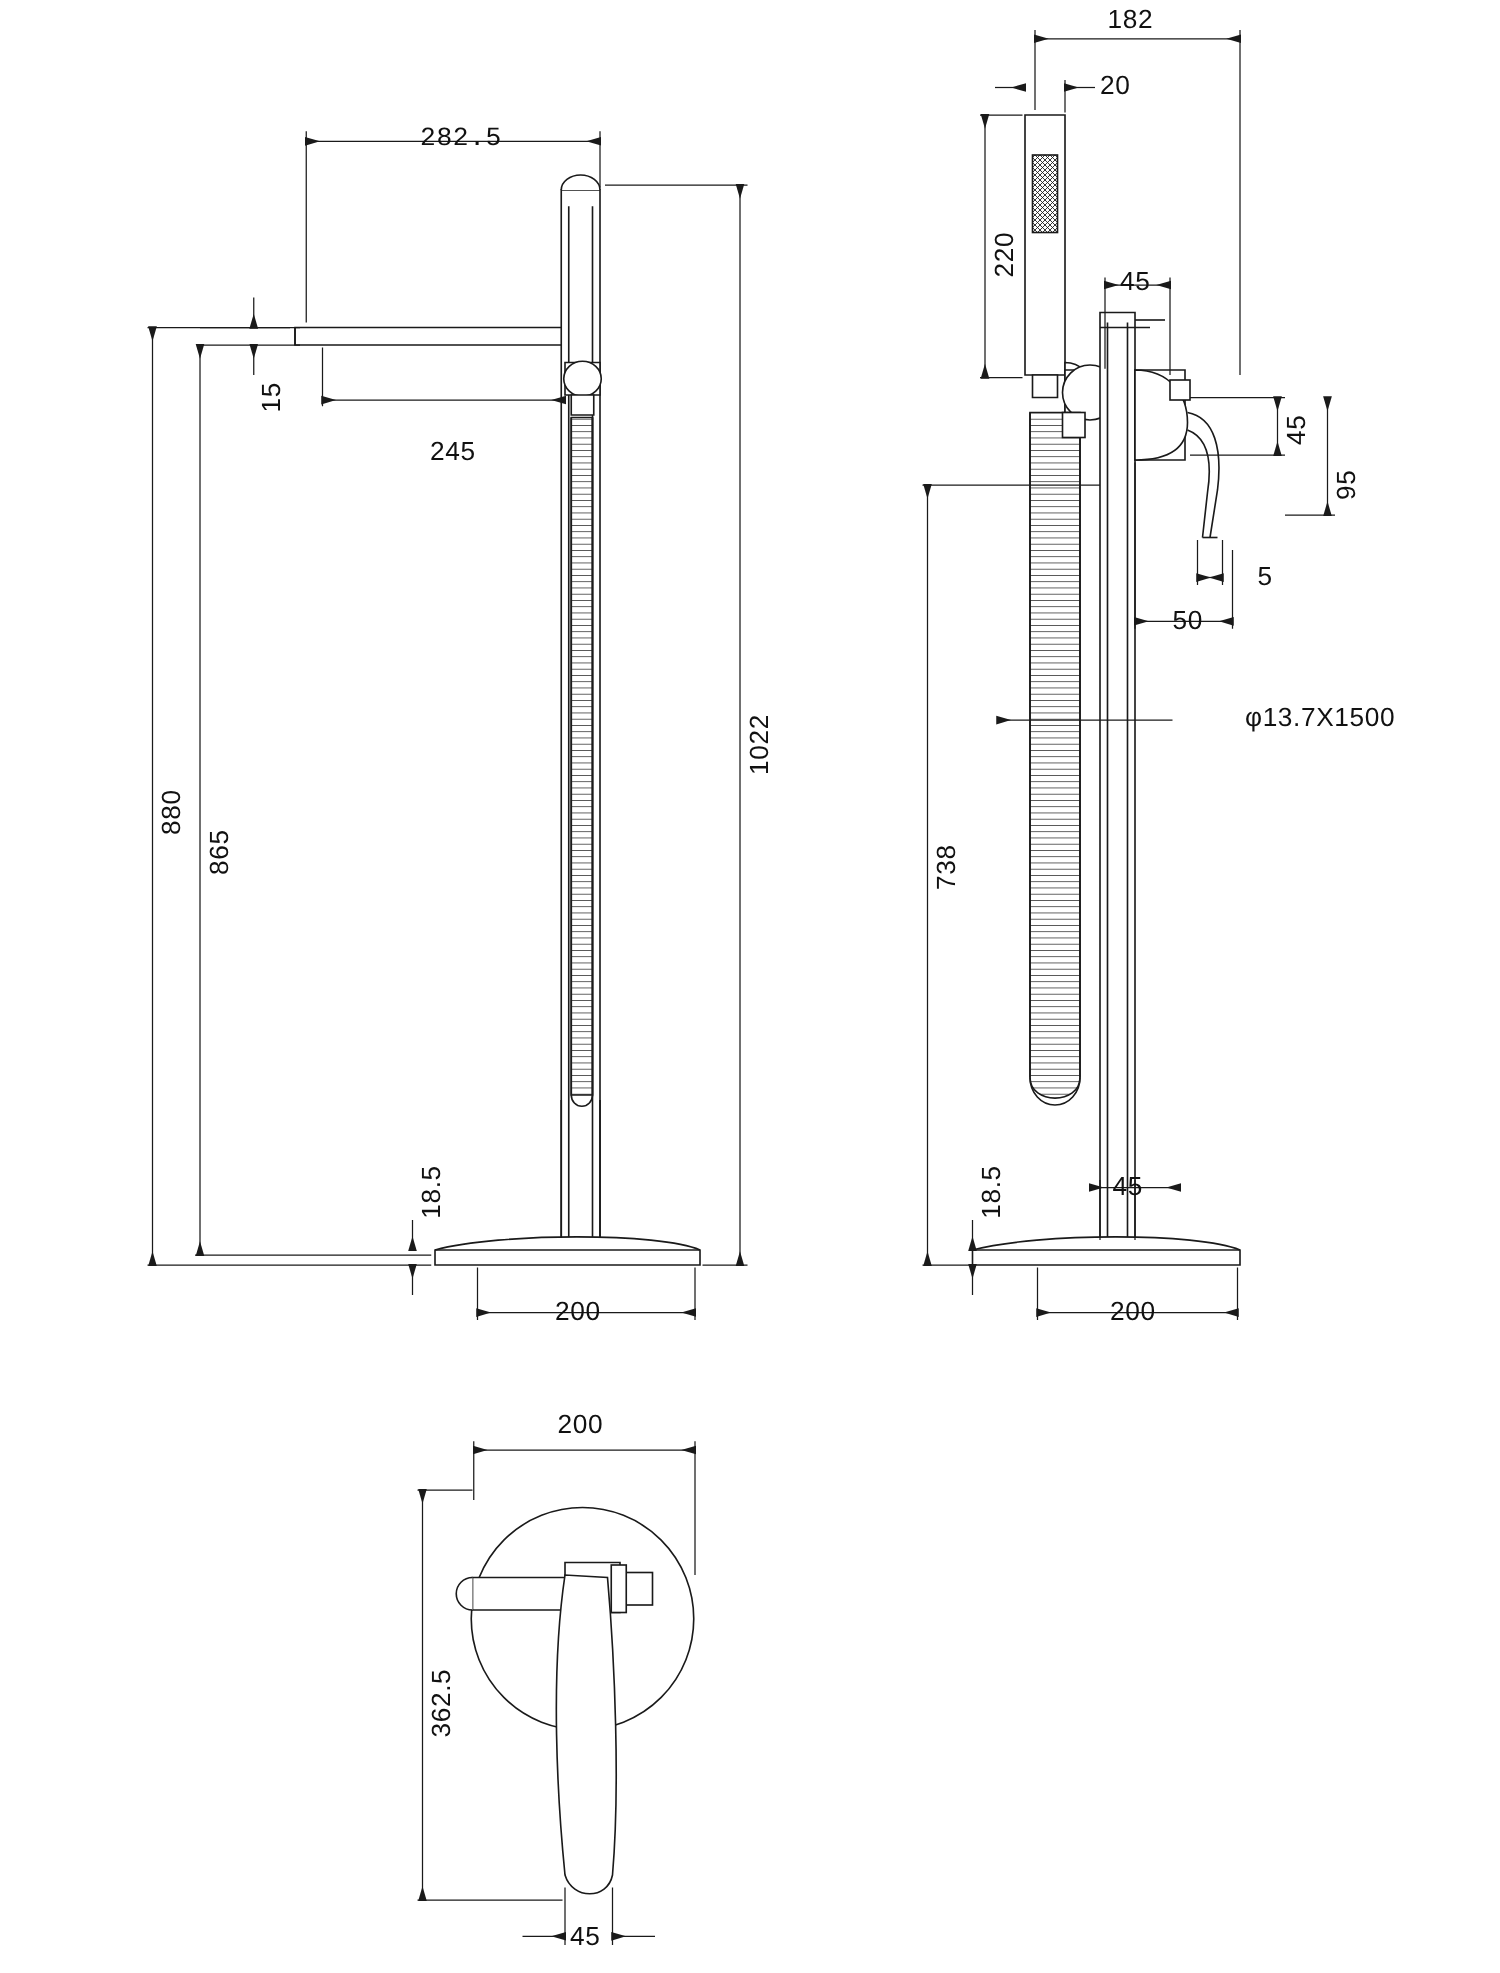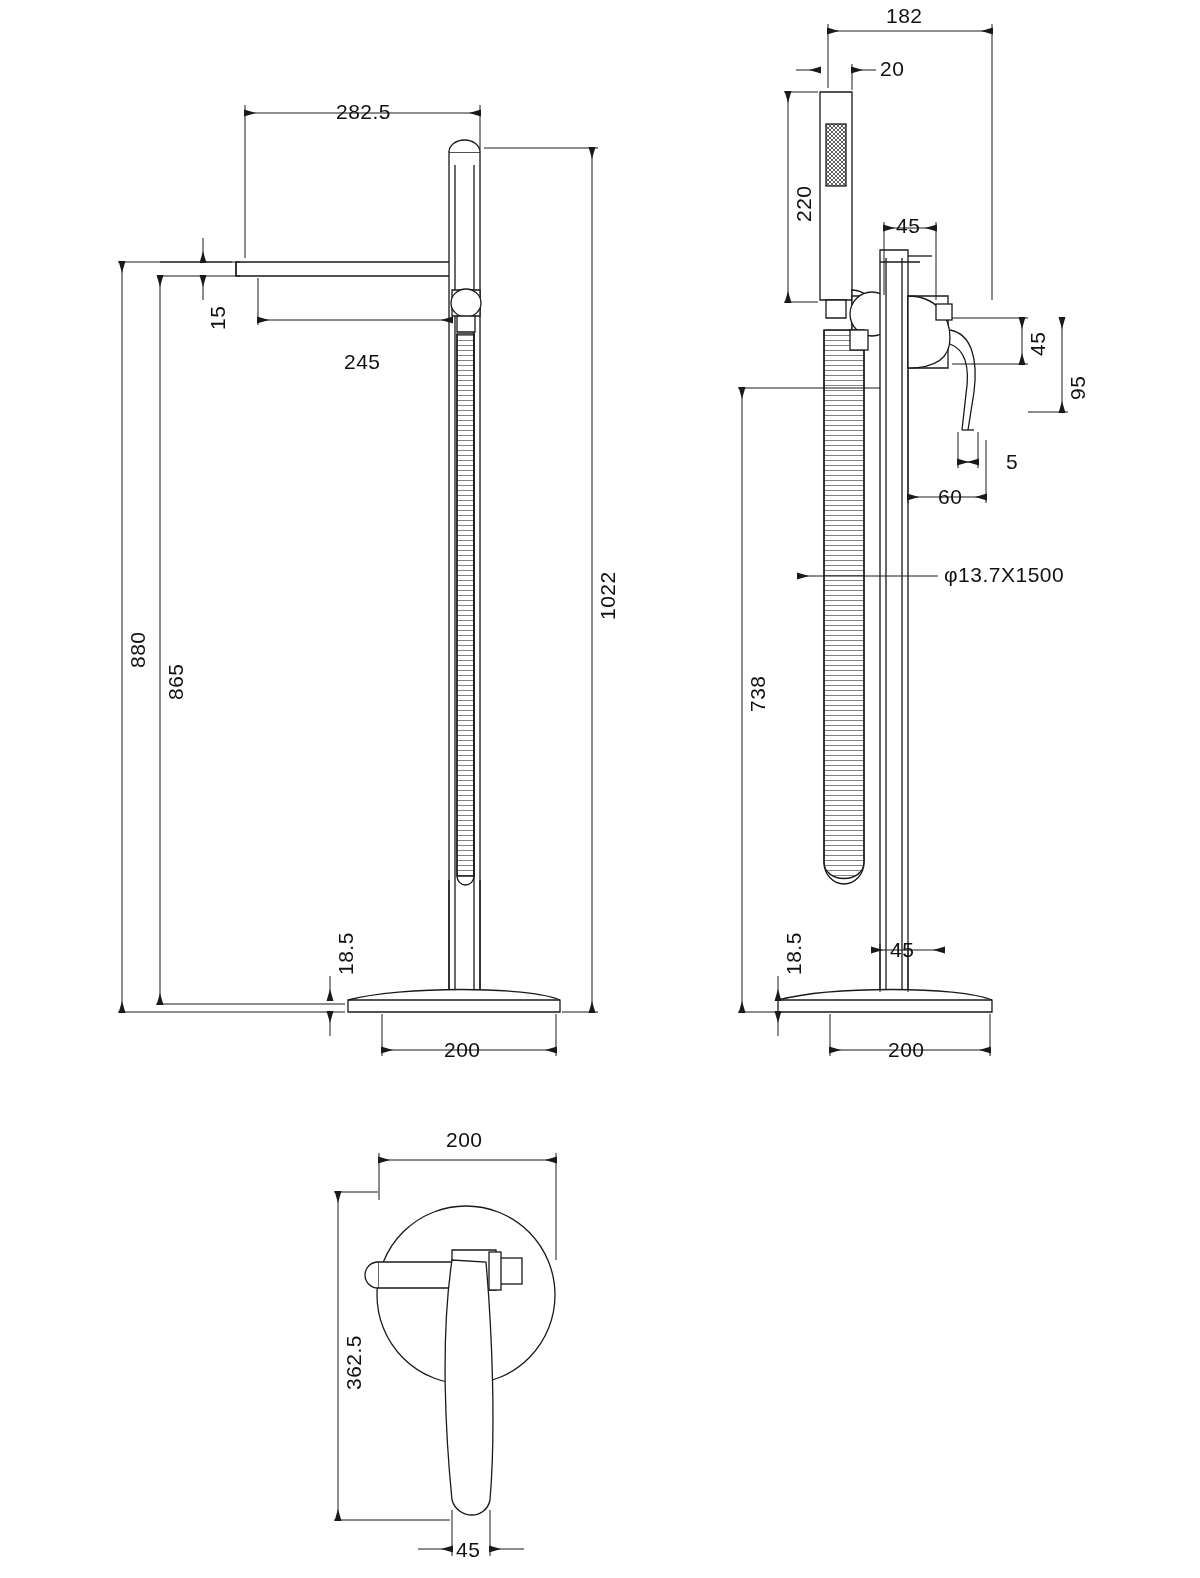--- a/index.html
+++ b/index.html
@@ -206,38 +206,38 @@
 
       <line x1="418" y1="1549" x2="452" y2="1549" marker-end="url(#arrIn)"></line>
       <line x1="490" y1="1549" x2="524" y2="1549" marker-start="url(#arrOut)"></line>
       <line x1="452" y1="1510" x2="452" y2="1556"></line>
       <line x1="490" y1="1510" x2="490" y2="1556"></line>
     </g>
 
   </g>
 </svg>
 
-<div class="dim-label" style="left:336px;top:100px;">282.5</div>
+<div class="dim-label" style="left:336px;top:100px;font-family:Liberation Mono, monospace;">282.5</div>
 <div class="dim-label rot" style="left:206px;top:330px;transform:rotate(-90deg);">15</div>
 <div class="dim-label" style="left:344px;top:306px;margin-top:44px;">245</div>
 <div class="dim-label rot" style="left:596px;top:620px;transform:rotate(-90deg);">1022</div>
 <div class="dim-label rot" style="left:126px;top:668px;transform:rotate(-90deg);">880</div>
 <div class="dim-label rot" style="left:164px;top:700px;transform:rotate(-90deg);">865</div>
 <div class="dim-label rot" style="left:334px;top:975px;transform:rotate(-90deg);">18.5</div>
 <div class="dim-label" style="left:444px;top:1038px;">200</div>
 
 <div class="dim-label" style="left:886px;top:4px;">182</div>
 <div class="dim-label" style="left:880px;top:57px;">20</div>
 <div class="dim-label rot" style="left:792px;top:222px;transform:rotate(-90deg);">220</div>
 <div class="dim-label" style="left:896px;top:214px;">45</div>
 <div class="dim-label rot" style="left:1026px;top:356px;transform:rotate(-90deg);">45</div>
 <div class="dim-label rot" style="left:1066px;top:400px;transform:rotate(-90deg);">95</div>
 <div class="dim-label" style="left:1006px;top:450px;">5</div>
-<div class="dim-label" style="left:938px;top:485px;">60</div>
-<div class="dim-label" style="left:944px;top:563px;">φ13.7X1500</div>
+<div class="dim-label" style="left:938px;top:485px;">50</div>
+<div class="dim-label" style="left:996px;top:563px;">φ13.7X1500</div>
 <div class="dim-label rot" style="left:746px;top:712px;transform:rotate(-90deg);">738</div>
 <div class="dim-label rot" style="left:782px;top:975px;transform:rotate(-90deg);">18.5</div>
 <div class="dim-label" style="left:890px;top:938px;">45</div>
 <div class="dim-label" style="left:888px;top:1038px;">200</div>
 
 <div class="dim-label" style="left:446px;top:1128px;">200</div>
 <div class="dim-label rot" style="left:342px;top:1390px;transform:rotate(-90deg);">362.5</div>
 <div class="dim-label" style="left:456px;top:1538px;">45</div>
 
 </div>

